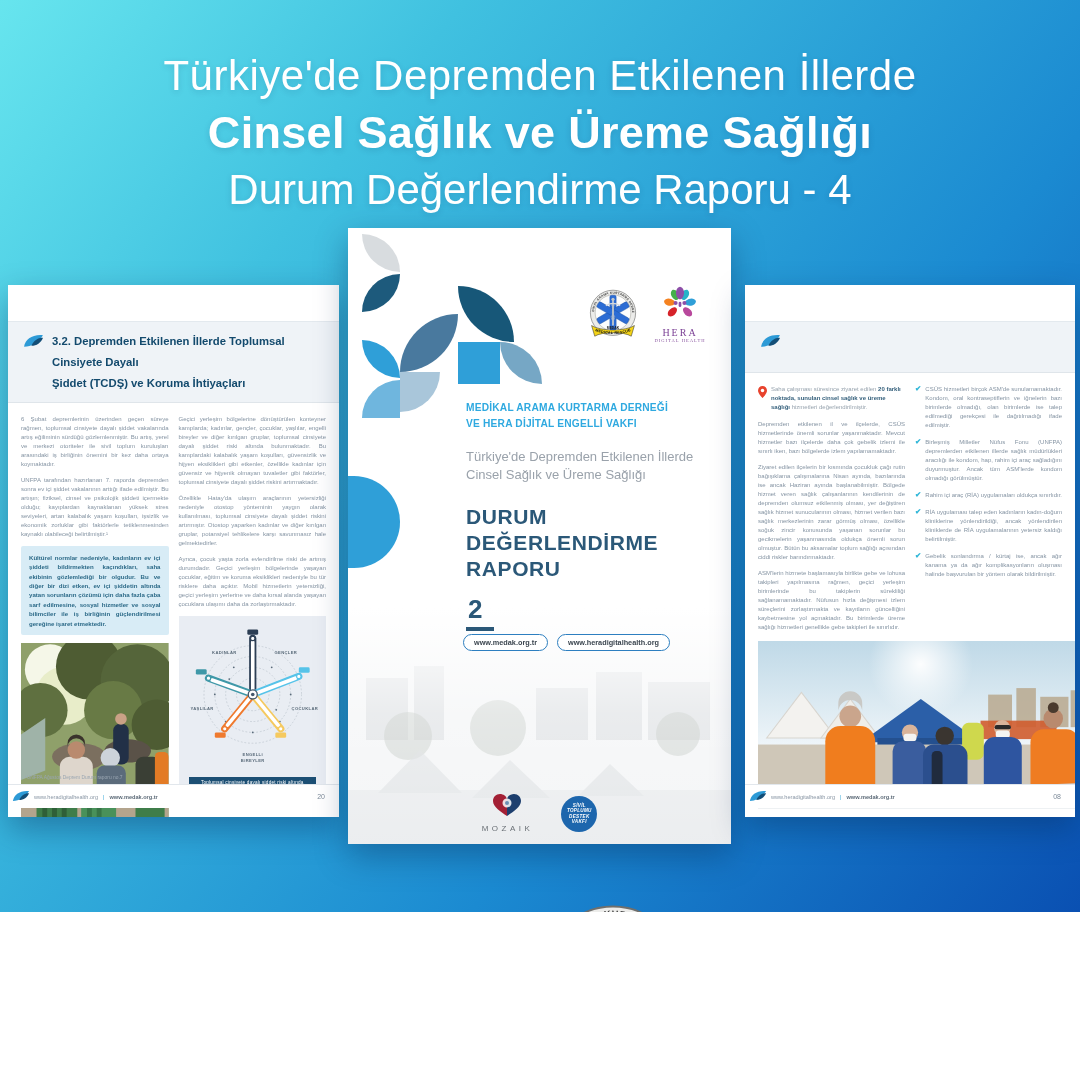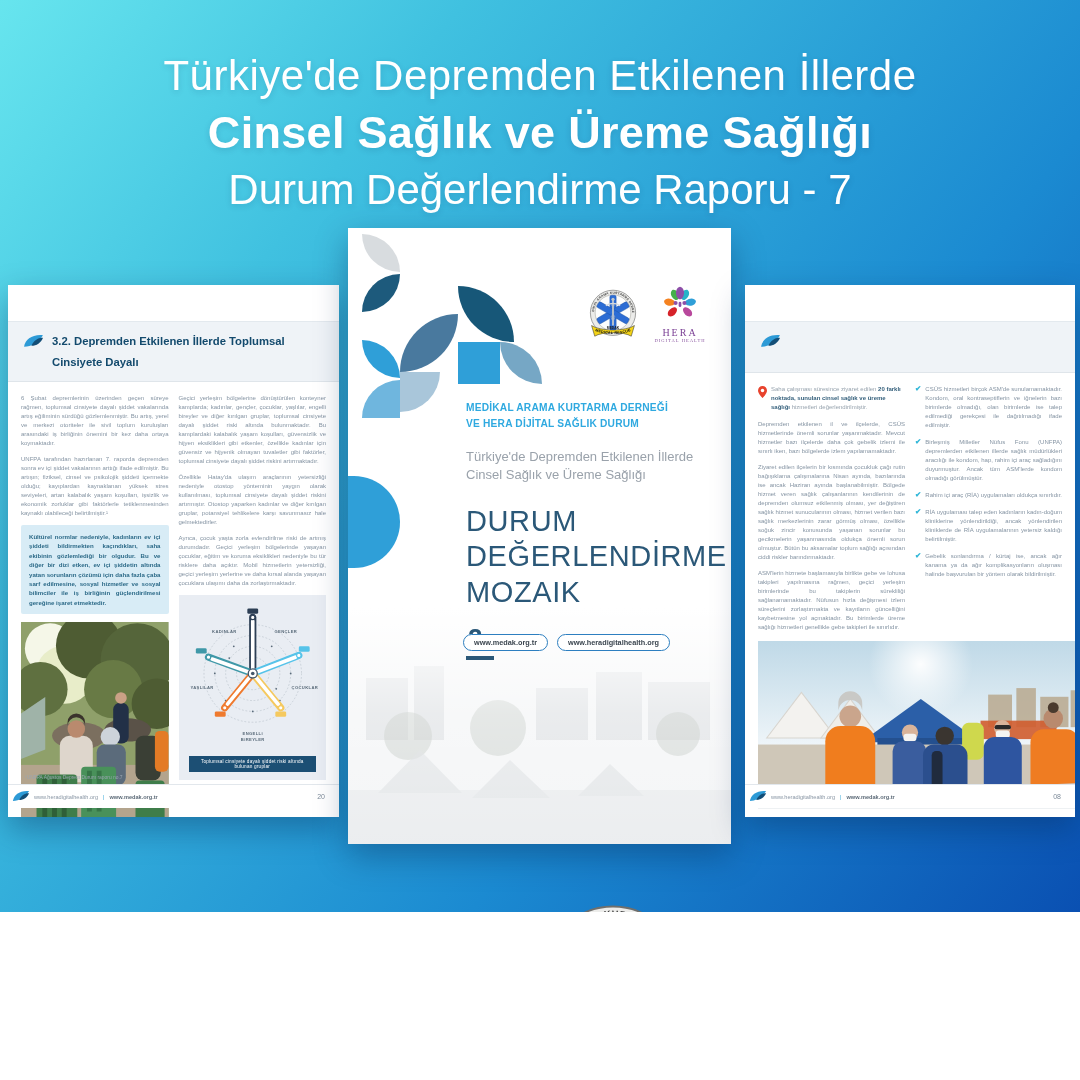--- a/index.html
+++ b/index.html
@@ -67,21 +67,21 @@
   .cover-sideblob { position:absolute; left:0; top:248px; width:52px; height:92px;
     background:#2f9fd8; border-radius:0 90px 90px 0; z-index:1; }
   .cover-logos { position:absolute; top:56px; right:20px; display:flex; gap:12px; align-items:center; z-index:2; }
   .hera-mini { text-align:center; width:62px; }
   .hera-mini .hm-name { font-family:"Liberation Serif", serif; font-size:10px; letter-spacing:2px; color:#7a3f94; margin-top:1px; }
   .hera-mini .hm-tag  { font-family:"Liberation Serif", serif; font-size:4.6px; letter-spacing:1px; color:#8a55a0; }
 
   .cover-text { position:absolute; left:118px; top:172px; width:252px; z-index:2; }
   .cover-text .org { color:#2fa9e0; font-weight:700; font-size:10.2px; line-height:1.6; letter-spacing:.2px; }
   .cover-text .sub { margin-top:15px; color:#9aa2ab; font-size:13px; line-height:1.42; }
-  .cover-text .big { margin-top:19px; color:#2b5878; font-weight:400; font-size:29px; line-height:1.24; letter-spacing:.6px; }
+  .cover-text .big { margin-top:19px; color:#2b5878; font-weight:700; font-size:21px; line-height:1.24; letter-spacing:.6px; }
   .cover-text .num { margin-top:12px; color:#2b5878; font-weight:800; font-size:26px; display:inline-block;
     border-bottom:4px solid #2b5878; padding:0 12px 2px 2px; }
 
   .pills { position:absolute; left:115px; top:406px; display:flex; gap:9px; z-index:2; }
   .pill { border:1.4px solid #2d7fc0; border-radius:10px; background:#fff; padding:3px 10px;
     font-size:7.3px; font-weight:600; color:#3c4650; white-space:nowrap; }
 
   .cover-bottom { position:absolute; left:0; right:0; top:566px; display:flex; justify-content:center;
     align-items:center; gap:28px; z-index:2; }
   .mozaik { text-align:center; }
@@ -98,21 +98,21 @@
   .hera-big .hb-tag  { font-family:"Liberation Serif", serif; font-size:11px; letter-spacing:2.5px; color:#7a3f94; margin-top:3px; }
 </style>
 </head>
 <body>
 
 <div class="canvas">
 
   <div class="title-block">
     <div class="t1">Türkiye'de Depremden Etkilenen İllerde</div>
     <div class="t2">Cinsel Sağlık ve Üreme Sağlığı</div>
-    <div class="t3">Durum Değerlendirme Raporu - 7</div>
+    <div class="t3">Durum Değerlendirme Raporu - 4</div>
   </div>
 
   <svg width="0" height="0" style="position:absolute" aria-hidden="true">
     <defs>
       <symbol id="medak-badge" viewBox="0 0 120 126">
         <circle cx="60" cy="60" r="57" fill="#ececea" stroke="#6f6f6d" stroke-width="1.6"></circle>
         <circle cx="60" cy="60" r="45" fill="#fdfdfd" stroke="#96968f" stroke-width="1.2"></circle>
         <path id="medak-ring-path" d="M 12,60 A 48,48 0 0 1 108,60" fill="none"></path>
         <text font-size="8" font-weight="700" fill="#3a3a3a" letter-spacing="0.6">
           <textPath href="#medak-ring-path" startOffset="50%" text-anchor="middle">MEDİKAL ARAMA KURTARMA DERNEĞİ</textPath>
@@ -162,20 +162,21 @@
     </defs>
   </svg>
 
   <div class="page left-page">
     <div class="sec-header">
       <svg class="leaf" width="21" height="15">
           <use href="#leaf-mark"></use>
         </svg>
       <div class="sec-title">
         <div>3.2. Depremden Etkilenen İllerde Toplumsal Cinsiyete Dayalı</div>
+        <div>Şiddet (TCDŞ) ve Koruma İhtiyaçları</div>
       </div>
     </div>
     <div class="cols">
       <div class="col">
         <p class="body">6 Şubat depremlerinin üzerinden geçen süreye rağmen, toplumsal cinsiyete dayalı şiddet vakalarında artış eğiliminin sürdüğü gözlemlenmiştir. Bu artış, yerel ve merkezi otoriteler ile sivil toplum kuruluşları arasındaki iş birliğinin önemini bir kez daha ortaya koymaktadır.</p>
         <p class="body">UNFPA tarafından hazırlanan 7. raporda depremden sonra ev içi şiddet vakalarının arttığı ifade edilmiştir. Bu artışın; fiziksel, cinsel ve psikolojik şiddeti içermekte olduğu; kayıplardan kaynaklanan yüksek stres seviyeleri, artan kalabalık yaşam koşulları, işsizlik ve ekonomik zorluklar gibi faktörlerle tetiklenmesinden kaynaklı olabileceği belirtilmiştir.¹</p>
         <div class="highlight">Kültürel normlar nedeniyle, kadınların ev içi şiddeti bildirmekten kaçındıkları, saha ekibinin gözlemlediği bir olgudur. Bu ve diğer bir dizi etken, ev içi şiddetin altında yatan sorunların çözümü için daha fazla çaba sarf edilmesine, sosyal hizmetler ve sosyal bilimciler ile iş birliğinin güçlendirilmesi gereğine işaret etmektedir.</div>
         <div class="photo-frame photo-left">
           <svg viewBox="0 0 152 222" preserveAspectRatio="xMidYMid slice">
             <rect width="152" height="222" fill="#8fa06a"></rect>
@@ -337,39 +338,56 @@
             <use href="#hera-flower"></use>
           </svg>
         <div class="hm-name">HERA</div>
         <div class="hm-tag">DIGITAL HEALTH</div>
       </div>
     </div>
 
     <div class="cover-text">
       <div class="org">
         <div>MEDİKAL ARAMA KURTARMA DERNEĞİ</div>
-        <div>VE HERA DİJİTAL SAĞLIK DURUM</div>
+        <div>VE HERA DİJİTAL ENGELLİ VAKFI</div>
       </div>
       <div class="sub">
         <div>Türkiye'de Depremden Etkilenen İllerde</div>
         <div>Cinsel Sağlık ve Üreme Sağlığı</div>
       </div>
       <div class="big">
         <div>DURUM</div>
         <div>DEĞERLENDİRME</div>
-        <div>MOZAIK</div>
+        <div>RAPORU</div>
       </div>
       <div class="num">2</div>
     </div>
 
     <div class="pills">
       <div class="pill">www.medak.org.tr</div>
       <div class="pill">www.heradigitalhealth.org</div>
     </div>
 
+    <div class="cover-bottom">
+      <div class="mozaik">
+        <svg width="28" height="24" viewBox="0 0 28 24">
+          <path d="M14,6 C14,2 10,0 7,0 C3,0 0,3 0,7 C0,13 8,18 14,22 Z" fill="#a32035"></path>
+          <path d="M14,6 C14,2 18,0 21,0 C25,0 28,3 28,7 C28,13 20,18 14,22 Z" fill="#1d3f6e"></path>
+          <circle cx="14" cy="9" r="4.5" fill="#ffffff" opacity="0.85"></circle>
+          <circle cx="14" cy="9" r="2" fill="#6b8fb5"></circle>
+        </svg>
+        <div class="mz-label">MOZAIK</div>
+      </div>
+      <div class="stdv">
+        <span>SİVİL</span>
+        <span>TOPLUMU</span>
+        <span>DESTEK</span>
+        <span>VAKFI</span>
+      </div>
+    </div>
   </div>
 
   <div class="page right-page">
     <div class="sec-header">
       <svg class="leaf" width="21" height="15">
           <use href="#leaf-mark"></use>
         </svg>
     </div>
     <div class="cols" style="min-height:212px">
       <div class="col">

